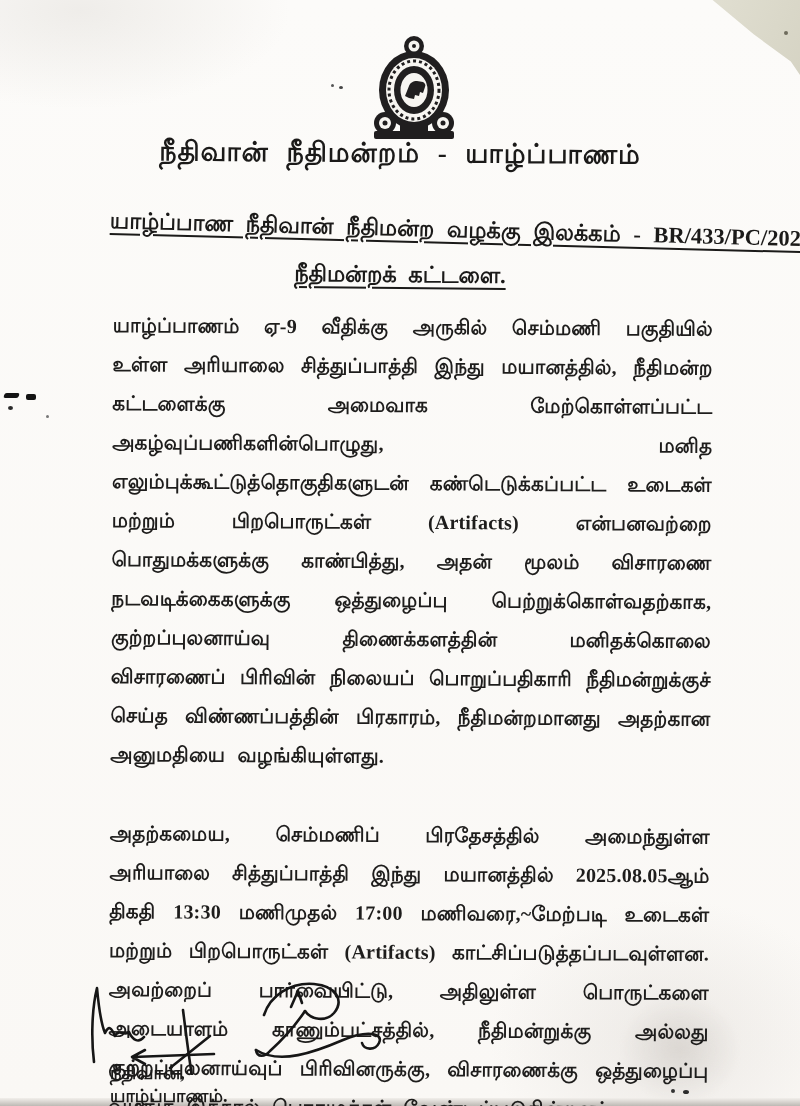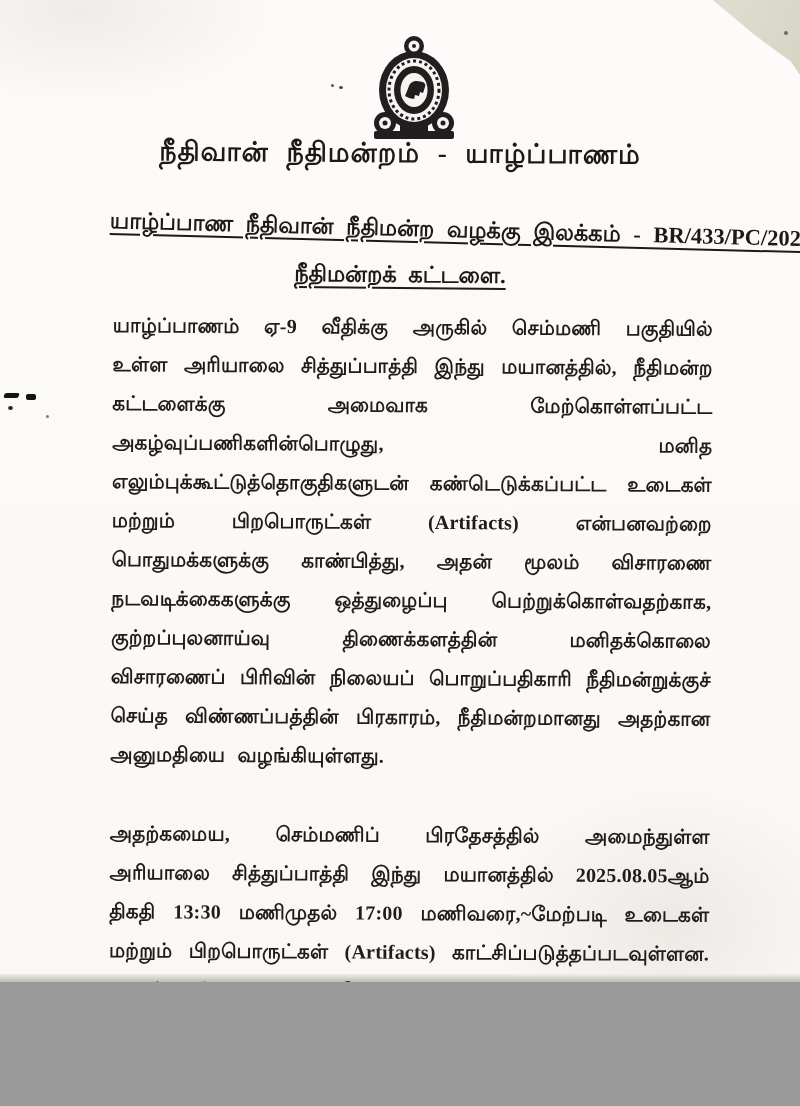--- a/index.html
+++ b/index.html
@@ -1,17 +1,17 @@
 <!DOCTYPE html>
 <html><head>
 <meta charset="utf-8">
 <style>
   html,body{margin:0;padding:0;background:#9a9a9a;}
   .page{
-    position:relative; width:800px; height:982px; overflow:hidden;
+    position:relative; width:800px; height:1106px; overflow:hidden;
     background:
       radial-gradient(260px 200px at 84% 94%, rgba(205,199,193,.30), rgba(205,199,193,0) 70%),
       radial-gradient(300px 140px at 10% 1%, rgba(214,210,204,.35), rgba(214,210,204,0) 70%),
       linear-gradient(#fcfbf9, #faf8f5);
     font-family:"Liberation Serif", serif; color:#1b1a19;
   }
   
   .torn-corner{position:absolute; right:0; top:0; width:115px; height:96px;
     background:linear-gradient(115deg,#e3e1d4,#d5d3c3);
     clip-path:polygon(24% 0, 100% 0, 100% 78%, 92% 64%, 60% 36%);}

